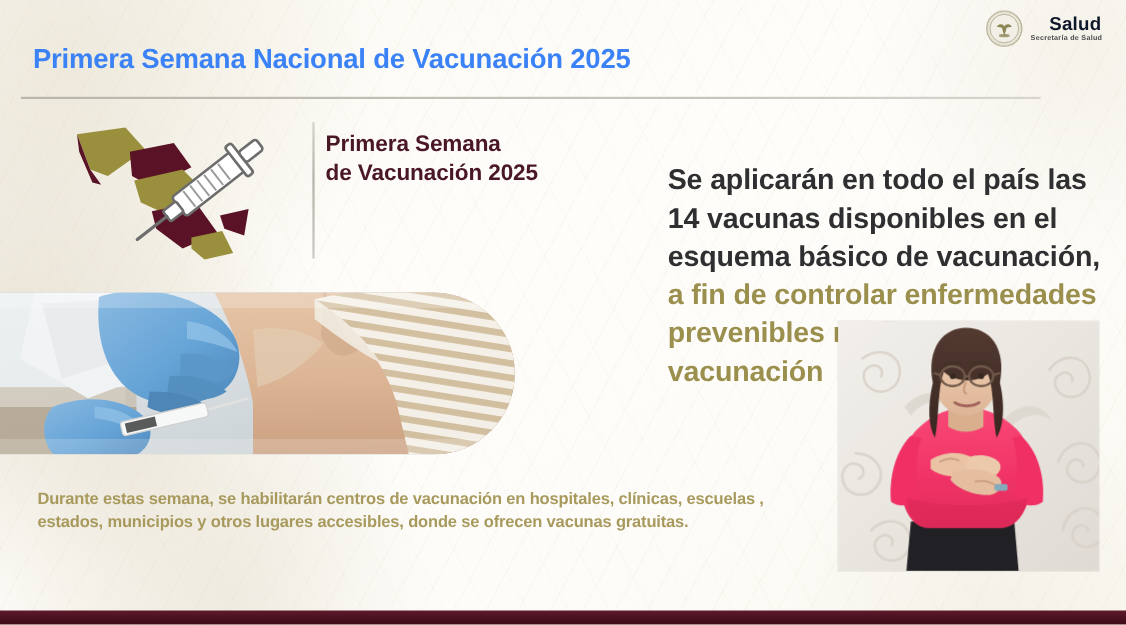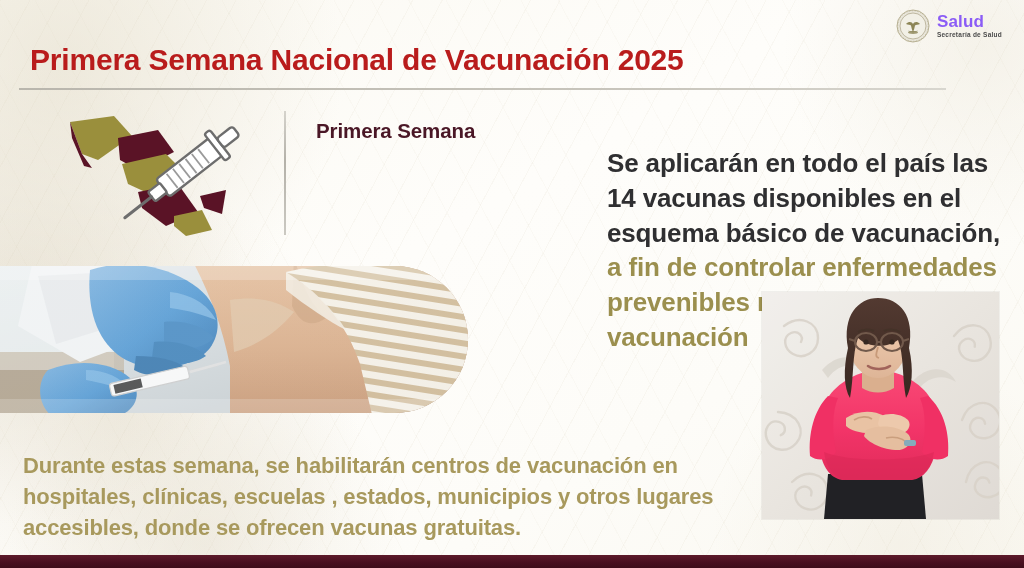--- a/index.html
+++ b/index.html
@@ -40,24 +40,24 @@
     background:
       repeating-linear-gradient(118deg, rgba(215,206,184,0.12) 0px, rgba(215,206,184,0.12) 1px, rgba(255,255,255,0) 1px, rgba(255,255,255,0) 26px),
       repeating-linear-gradient(62deg, rgba(219,211,190,0.09) 0px, rgba(219,211,190,0.09) 1px, rgba(255,255,255,0) 1px, rgba(255,255,255,0) 33px);
   }
 
   
   #page-title {
     position: absolute;
     left: 30px;
     top: 23px;
-    font-size: 30px;
+    font-size: 25px;
     font-weight: bold;
     letter-spacing: -0.2px;
-    color: #b91c1c;
+    color: #3b82f6;
     white-space: nowrap;
   }
 
   #header-rule {
     position: absolute;
     left: 19px;
     top: 88px;
     width: 927px;
     height: 2px;
     background: linear-gradient(to right, #b9b6ad 0%, #c9c6bd 70%, #d8d6cf 100%);
@@ -71,22 +71,23 @@
     display: flex;
     align-items: center;
     gap: 7px;
   }
   #gov-seal { display: block; }
   #gov-logo-text { line-height: 1; }
   #gov-logo-name {
     display: block;
     font-size: 17px;
     font-weight: bold;
-    color: #8b5cf6;
+    color: #0f172a;
     letter-spacing: .2px;
+    margin-left: 17px;
   }
   #gov-logo-sub {
     display: block;
     margin-top: 2px;
     font-size: 6.5px;
     font-weight: bold;
     color: #4b4b4b;
     letter-spacing: .25px;
   }
 
@@ -99,21 +100,21 @@
     align-items: flex-start;
   }
   #campaign-mark { width: 208px; height: 140px; display: block; }
   #lockup-divider {
     width: 2px;
     height: 124px;
     margin: 7px 0 0 14px;
     background: linear-gradient(to bottom, #d5d3cc, #b4b1a9 40%, #cbc9c2);
   }
   #campaign-text {
-    margin-left: 30px;
+    margin-left: 10px;
     padding-top: 14px;
   }
   .campaign-line {
     display: block;
     font-size: 20.5px;
     font-weight: bold;
     color: #4a1726;
     line-height: 1.30;
     letter-spacing: -0.1px;
     white-space: nowrap;
@@ -151,24 +152,24 @@
     height: 147px;
     border-radius: 0 74px 74px 0;
     overflow: hidden;
     background: #cfd4d6;
   }
   #vaccination-photo svg { display: block; width: 100%; height: 100%; }
 
   
   #body-copy {
     position: absolute;
-    left: 23px;
+    left: 34px;
     top: 428px;
     width: 712px;
-    font-size: 22px;
+    font-size: 15px;
     font-weight: bold;
     line-height: 1.42;
     color: #a8995d;
     letter-spacing: -0.15px;
   }
 
   
   #interpreter-video {
     position: absolute;
     left: 762px;
@@ -248,20 +249,21 @@
 
         <rect x="78" y="55" width="15" height="12" rx="2" fill="#ffffff" stroke="#6d6d6d" stroke-width="2.4"></rect>
         <line x1="78" y1="61" x2="44" y2="61" stroke="#6d6d6d" stroke-width="3" stroke-linecap="round"></line>
       </g>
     </svg>
 
     <div id="lockup-divider"></div>
 
     <div id="campaign-text">
       <span class="campaign-line">Primera Semana</span>
+      <span class="campaign-line">de Vacunación 2025</span>
     </div>
   </div>
 
   <p id="hero-statement"><span>Se aplicarán en todo el país las 14 vacunas disponibles en el esquema básico de vacunación,</span><span class="accent"> a fin de controlar enfermedades prevenibles mediante la vacunación</span></p>
 
   <div id="vaccination-photo">
     <svg viewBox="0 0 474 147" preserveAspectRatio="xMidYMid slice">
       <defs>
         <linearGradient id="clinicBg" x1="0" y1="0" x2="1" y2="1">
           <stop offset="0%" stop-color="#e8edef"></stop>

